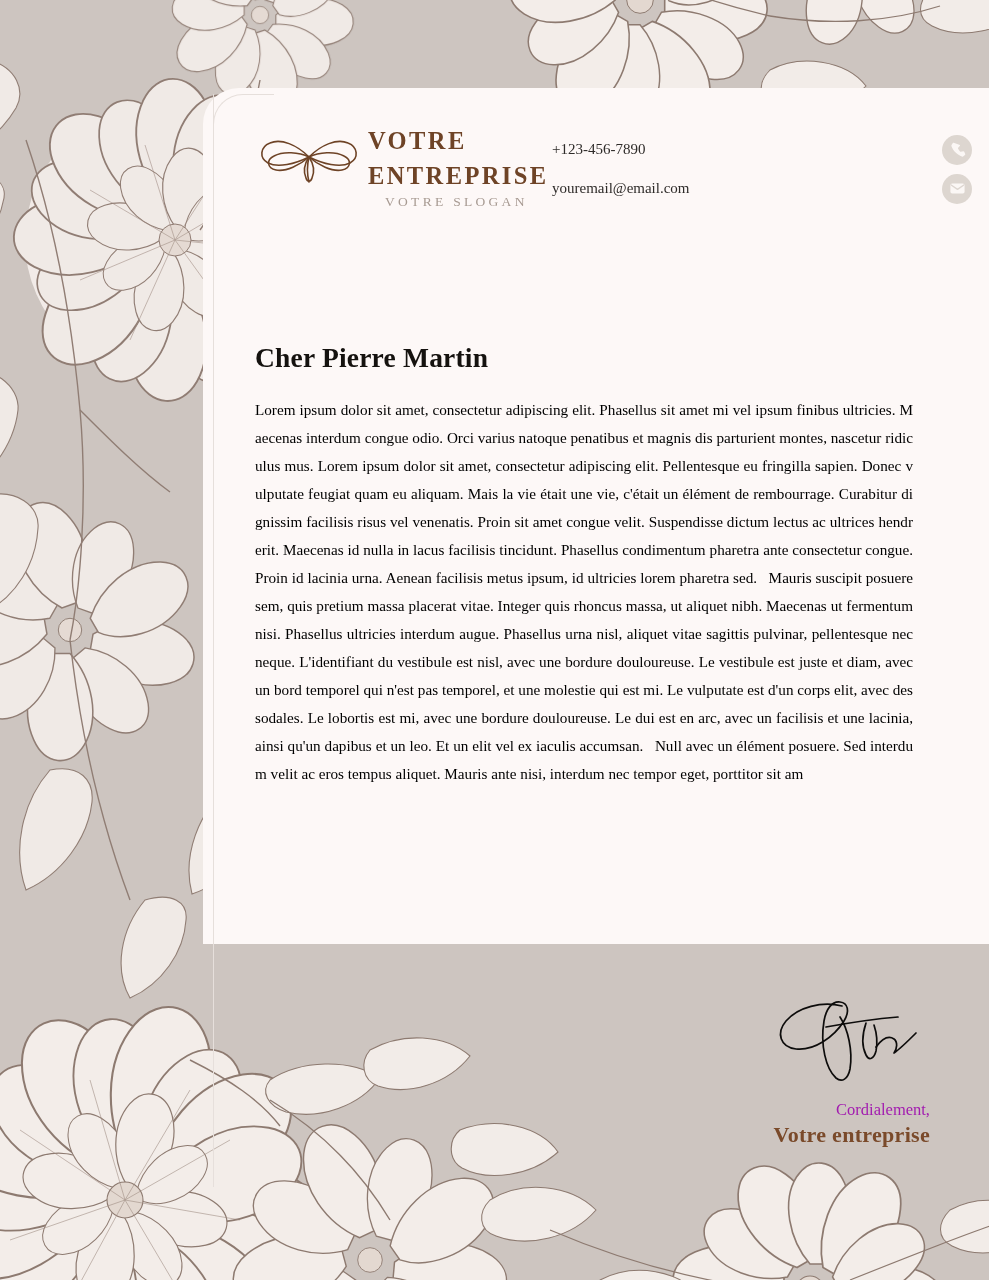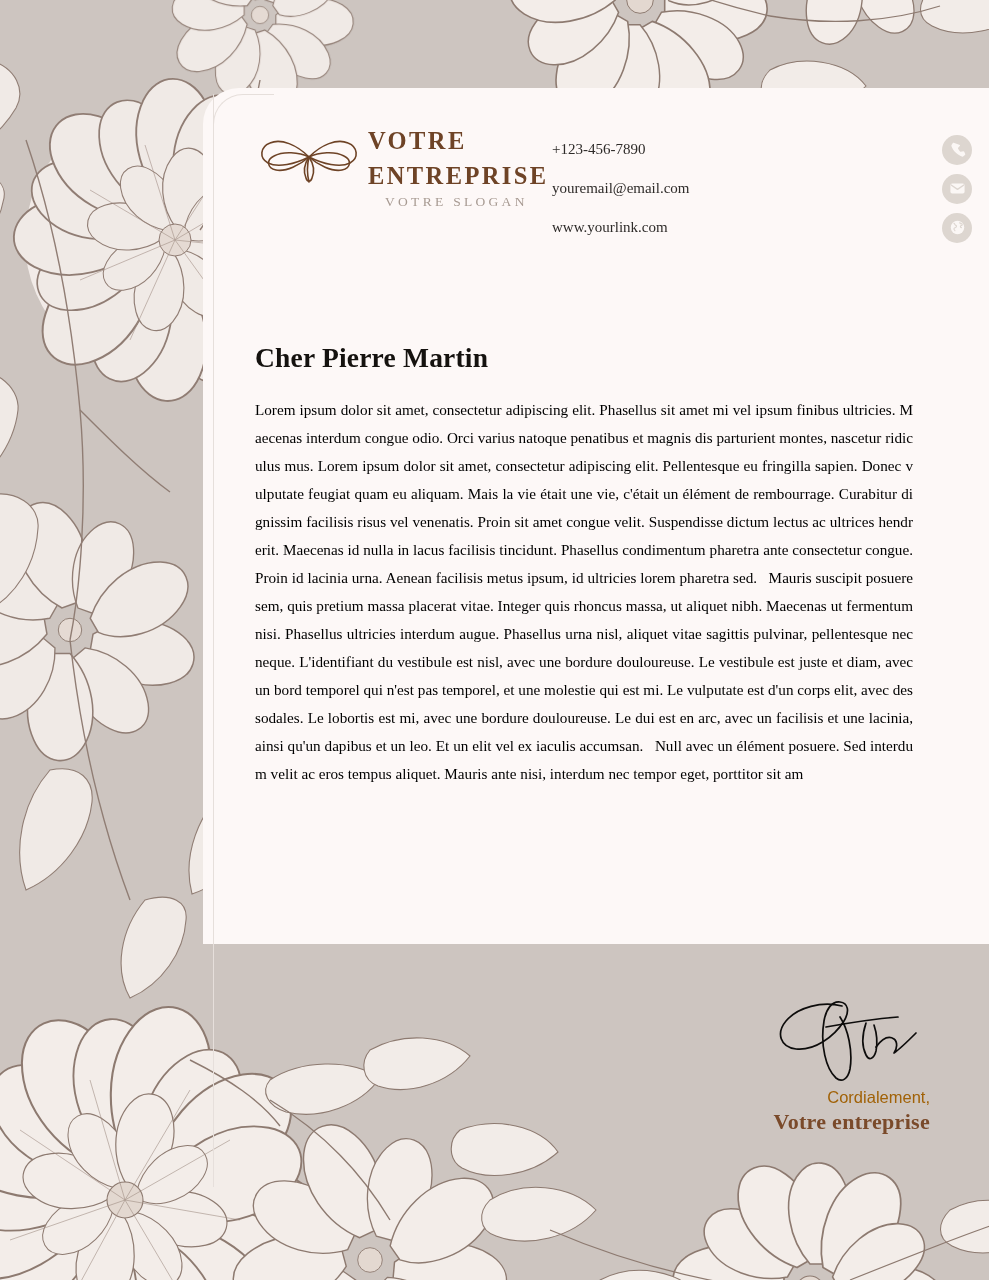--- a/index.html
+++ b/index.html
@@ -179,24 +179,24 @@
     text-align: right;
   }
   #signature-mark {
     width: 160px;
     height: 95px;
     margin-left: auto;
     margin-right: 8px;
     display: block;
   }
   #closing-line {
-    font-family: Liberation Sans, sans-serif;
+    font-family: Liberation Serif, serif;
     font-size: 16.5px;
-    color: #a16207;
-    margin: 0 8px 2px 0;
+    color: #a21caf;
+    margin: 12px 8px 2px 0;
   }
   #signature-company {
     font-family: "Liberation Serif", serif;
     font-size: 22px;
     font-weight: 700;
     color: #7a4a2a;
     margin: 0 8px 0 0;
     letter-spacing: 0.3px;
   }
 </style>
@@ -745,29 +745,20 @@
       <div class="contact-row">
         <span class="contact-text">youremail@email.com</span>
         <span class="contact-icon">
           <svg width="17" height="17" viewBox="0 0 24 24">
             <rect x="2" y="5" width="20" height="14" rx="2.5" fill="#fbf7f5"></rect>
             <path d="M3 7l9 6.2L21 7" fill="none" stroke="#ddd6d0" stroke-width="1.9" stroke-linecap="round" stroke-linejoin="round"></path>
           </svg>
         </span>
       </div>
 
-      <div class="contact-row">
-        <span class="contact-text">www.yourlink.com</span>
-        <span class="contact-icon">
-          <svg width="17" height="17" viewBox="0 0 24 24">
-            <circle cx="12" cy="12" r="9.5" fill="#fbf7f5"></circle>
-            <path d="M7 6c1.6 1 1.2 2.6 2.6 3 1.6.5 1 2.2 0 2.8-1 .6-2.3.3-2.6 1.7-.3 1.3.9 2 1.4 3.1M15.5 4.6c-.6 1.2.4 2.2 1.5 2 1-.2 1.8.5 1.6 1.6-.2 1.1-1.6 1-2.3 1.9-.7.9.2 2 1.3 2.1" fill="none" stroke="#ddd6d0" stroke-width="1.5" stroke-linecap="round"></path>
-          </svg>
-        </span>
-      </div>
 
 
     </div>
   </div>
 
   <div id="letter-body">
     <h2 id="salutation">Cher Pierre Martin</h2>
     <p id="body-paragraph">Lorem ipsum dolor sit amet, consectetur adipiscing elit. Phasellus sit amet mi vel ipsum finibus ultricies. Maecenas interdum congue odio. Orci varius natoque penatibus et magnis dis parturient montes, nascetur ridiculus mus. Lorem ipsum dolor sit amet, consectetur adipiscing elit. Pellentesque eu fringilla sapien. Donec vulputate feugiat quam eu aliquam. Mais la vie était une vie, c'était un élément de rembourrage. Curabitur dignissim facilisis risus vel venenatis. Proin sit amet congue velit. Suspendisse dictum lectus ac ultrices hendrerit. Maecenas id nulla in lacus facilisis tincidunt. Phasellus condimentum pharetra ante consectetur congue. Proin id lacinia urna. Aenean facilisis metus ipsum, id ultricies lorem pharetra sed.   Mauris suscipit posuere sem, quis pretium massa placerat vitae. Integer quis rhoncus massa, ut aliquet nibh. Maecenas ut fermentum nisi. Phasellus ultricies interdum augue. Phasellus urna nisl, aliquet vitae sagittis pulvinar, pellentesque nec neque. L'identifiant du vestibule est nisl, avec une bordure douloureuse. Le vestibule est juste et diam, avec un bord temporel qui n'est pas temporel, et une molestie qui est mi. Le vulputate est d'un corps elit, avec des sodales. Le lobortis est mi, avec une bordure douloureuse. Le dui est en arc, avec un facilisis et une lacinia, ainsi qu'un dapibus et un leo. Et un elit vel ex iaculis accumsan.   Null avec un élément posuere. Sed interdum velit ac eros tempus aliquet. Mauris ante nisi, interdum nec tempor eget, porttitor sit am</p>
   </div>
 

